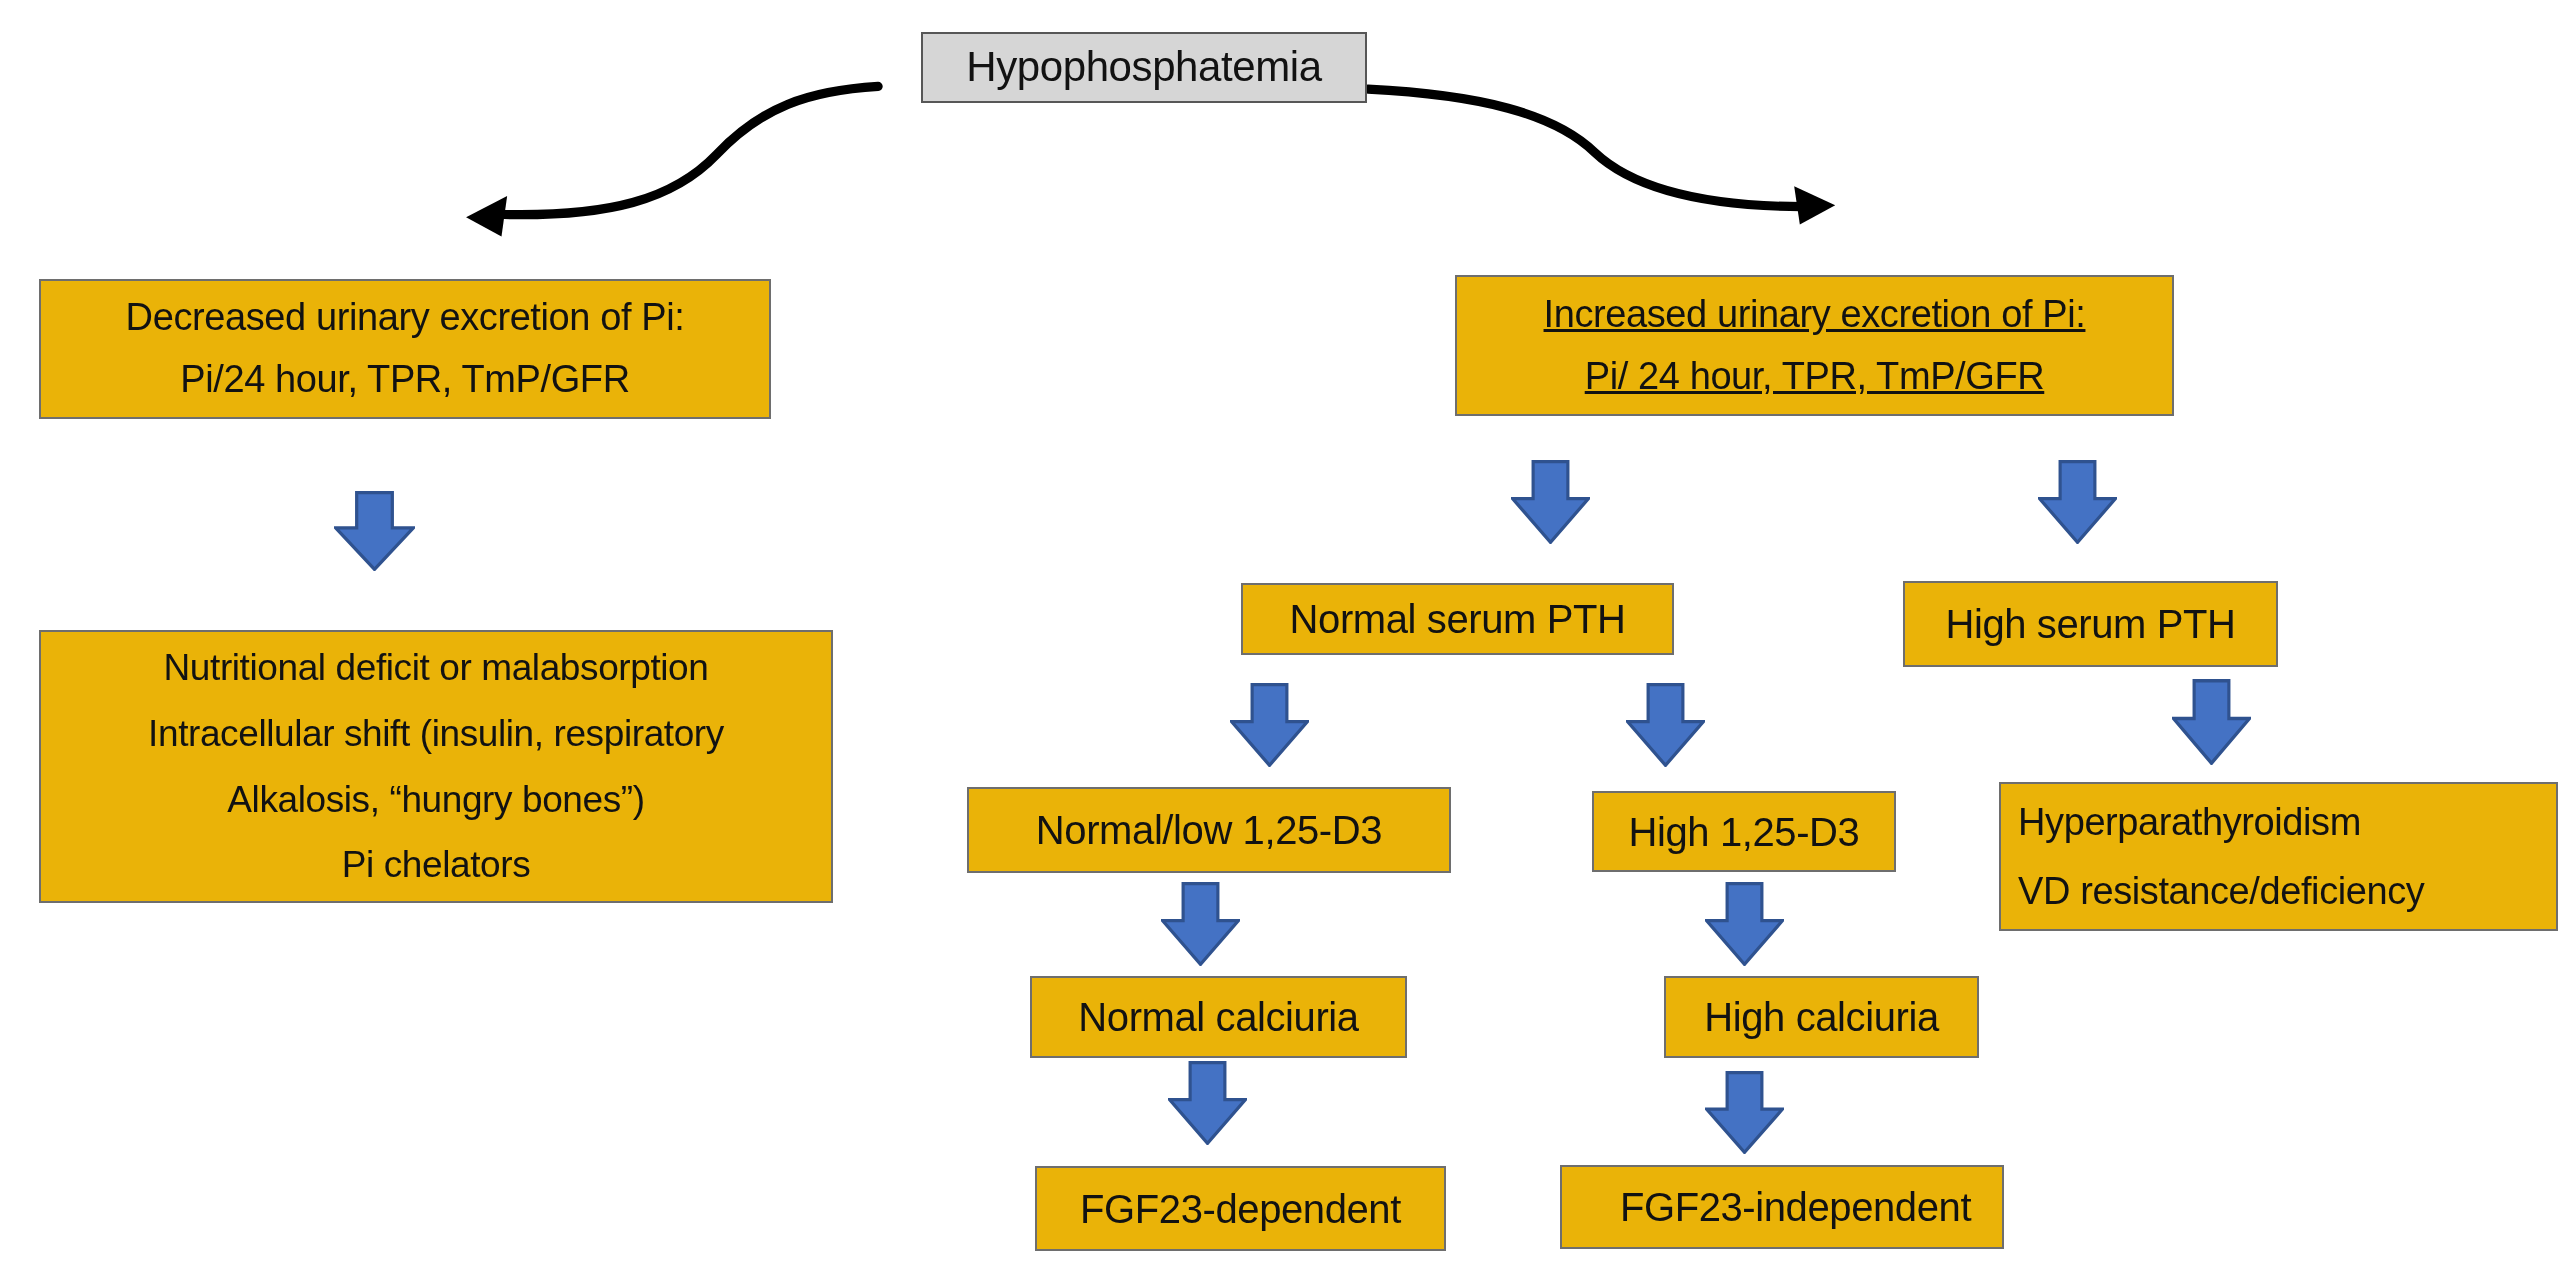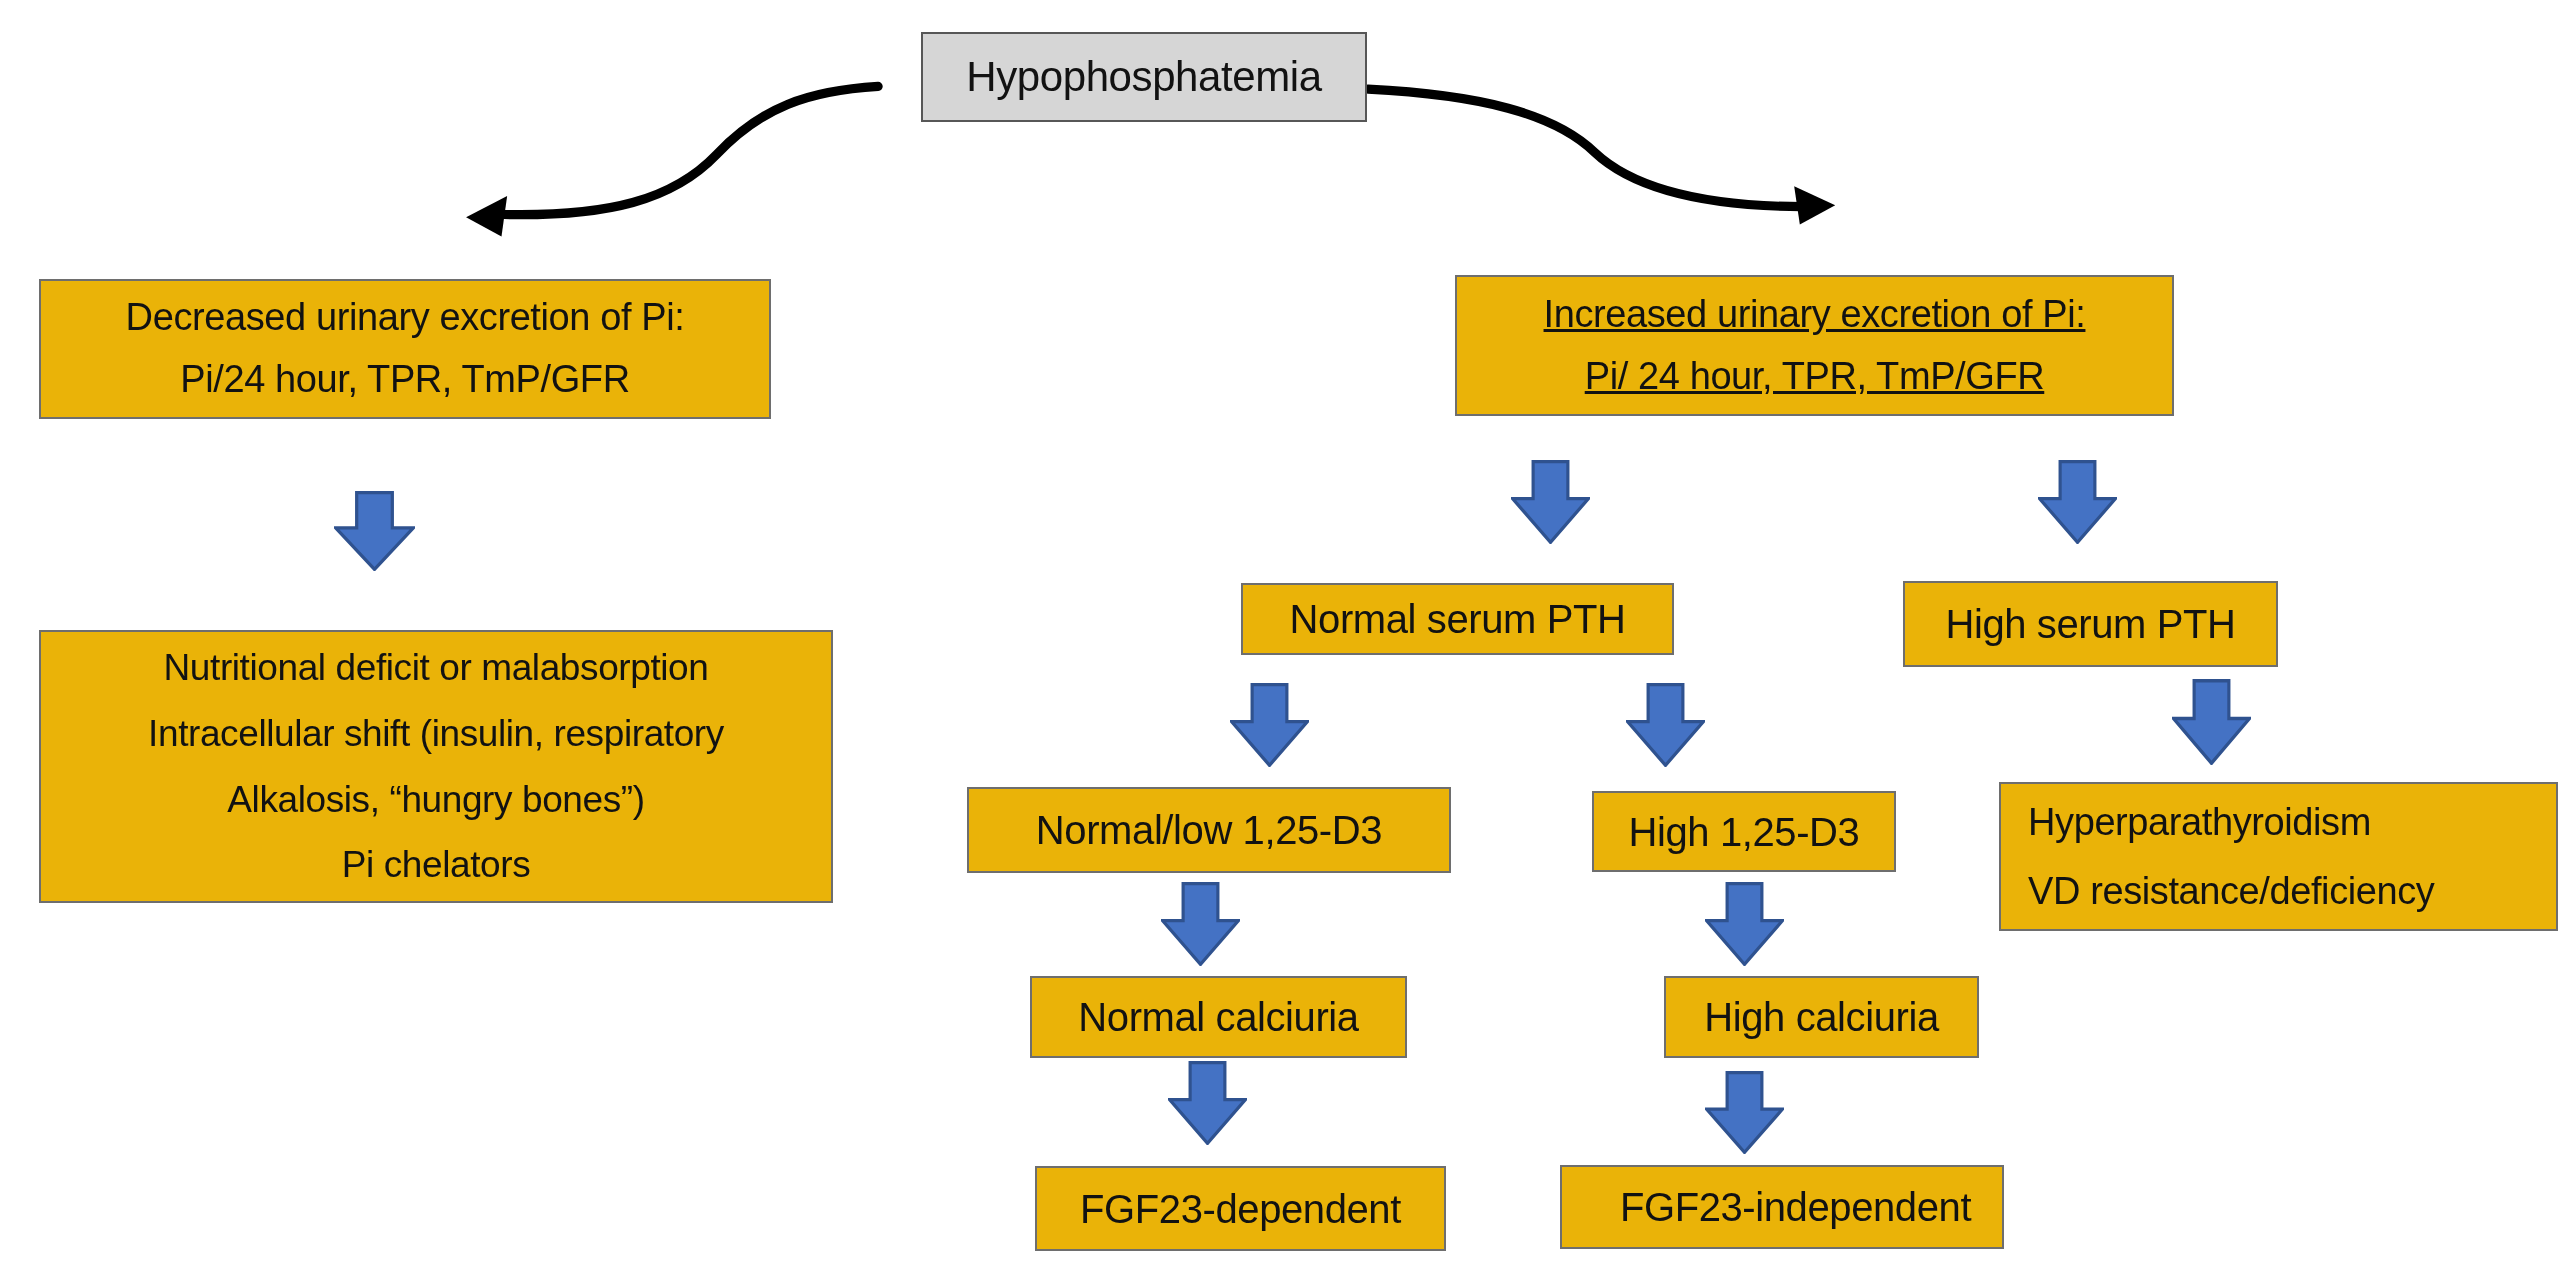--- a/index.html
+++ b/index.html
@@ -16,31 +16,31 @@
     font-family:"Liberation Sans", sans-serif;
     color:var(--ink);
   }
   .node{
     position:absolute;box-sizing:border-box;
     background:#eab308;border:2.1px solid var(--box-border);
     display:flex;align-items:center;justify-content:center;
     text-align:center;white-space:pre-line;
     font-size:40px;line-height:1.35;letter-spacing:-0.4px;
   }
-  .n-root{left:921px;top:32px;width:446px;height:90px;
+  .n-root{left:921px;top:32px;width:446px;height:71px;
     background:var(--root-fill);border:2.8px solid #575757;font-size:42px;}
   .n-decreased{left:39px;top:279px;width:732px;height:140px;font-size:38px;line-height:1.62;}
   .n-nutritional{left:39px;top:630px;width:794px;height:273px;font-size:37px;line-height:1.78;}
   .n-increased{left:1455px;top:275px;width:719px;height:141px;font-size:38px;line-height:1.62;text-decoration:underline;}
   .n-normal-pth{left:1241px;top:583px;width:433px;height:72px;}
   .n-high-pth{left:1903px;top:581px;width:375px;height:86px;}
   .n-normal-low-d3{left:967px;top:787px;width:484px;height:86px;}
   .n-high-d3{left:1592px;top:791px;width:304px;height:81px;}
   .n-hyperpara{left:1999px;top:782px;width:559px;height:149px;
-    justify-content:flex-start;text-align:left;padding-left:27px;
+    justify-content:flex-start;text-align:left;padding-left:17px;
     font-size:38px;line-height:1.8;}
   .n-normal-calciuria{left:1030px;top:976px;width:377px;height:82px;}
   .n-high-calciuria{left:1664px;top:976px;width:315px;height:82px;}
   .n-fgf-dep{left:1035px;top:1166px;width:411px;height:85px;}
   .n-fgf-indep{left:1560px;top:1165px;width:444px;height:84px;padding-left:27px;}
 
   .barrow{position:absolute;}
   .barrow svg{display:block;width:100%;height:100%;}
   .a1{left:334px;top:491px;width:81px;height:80px;}
   .a2{left:1511px;top:460px;width:79px;height:84px;}

